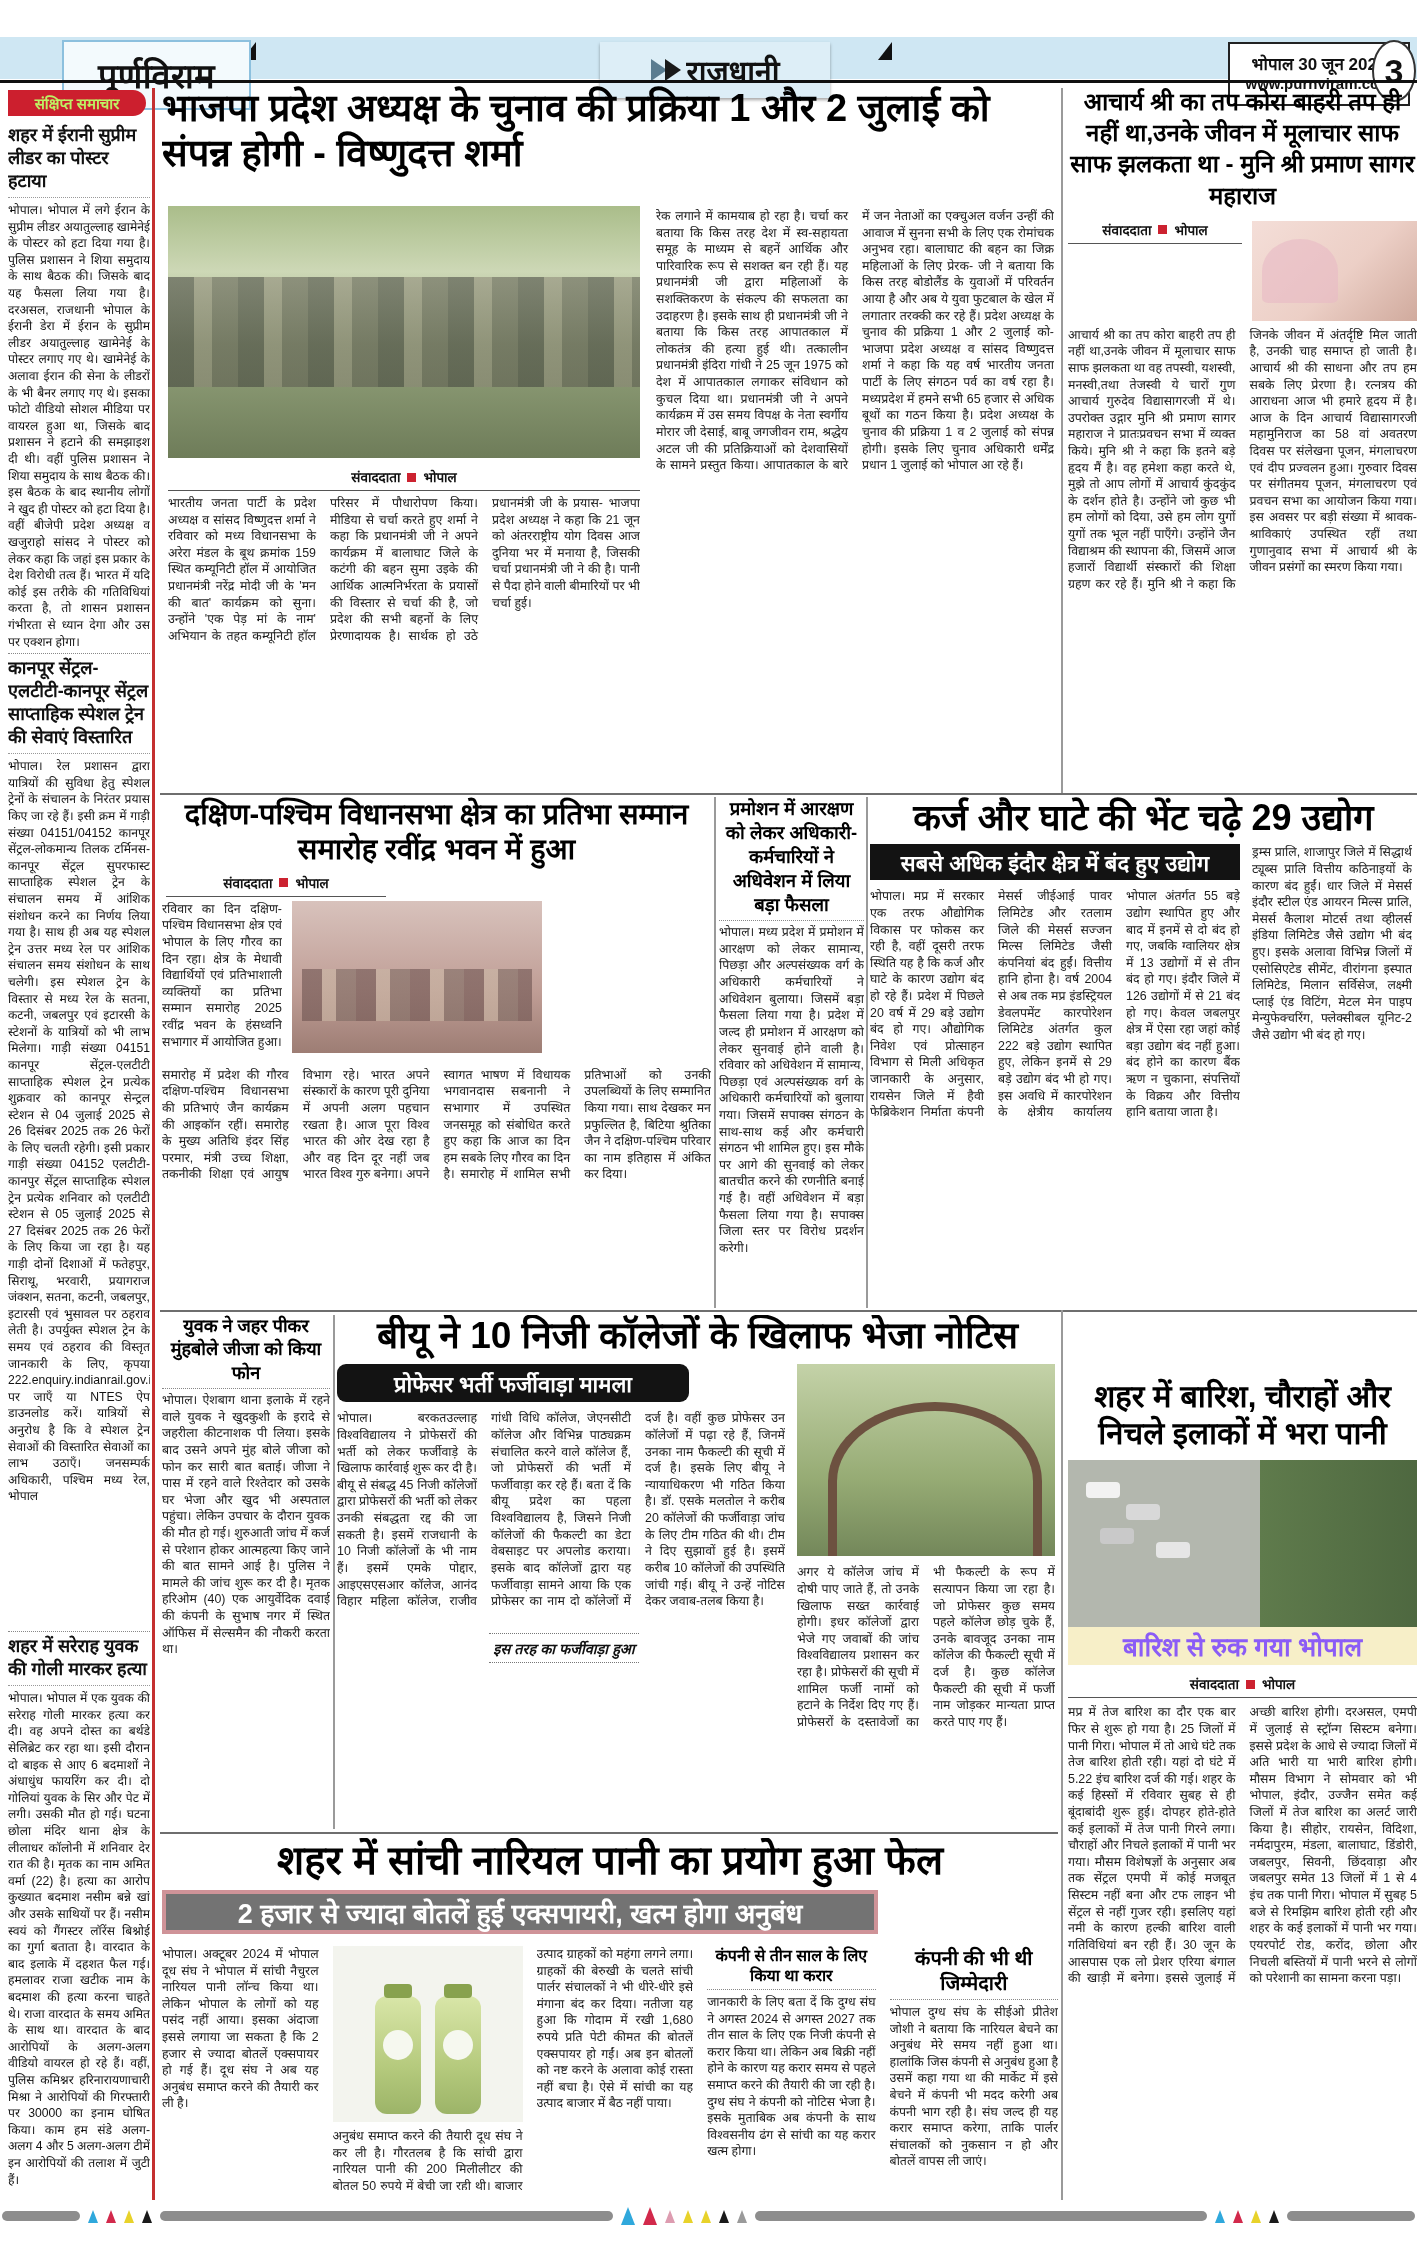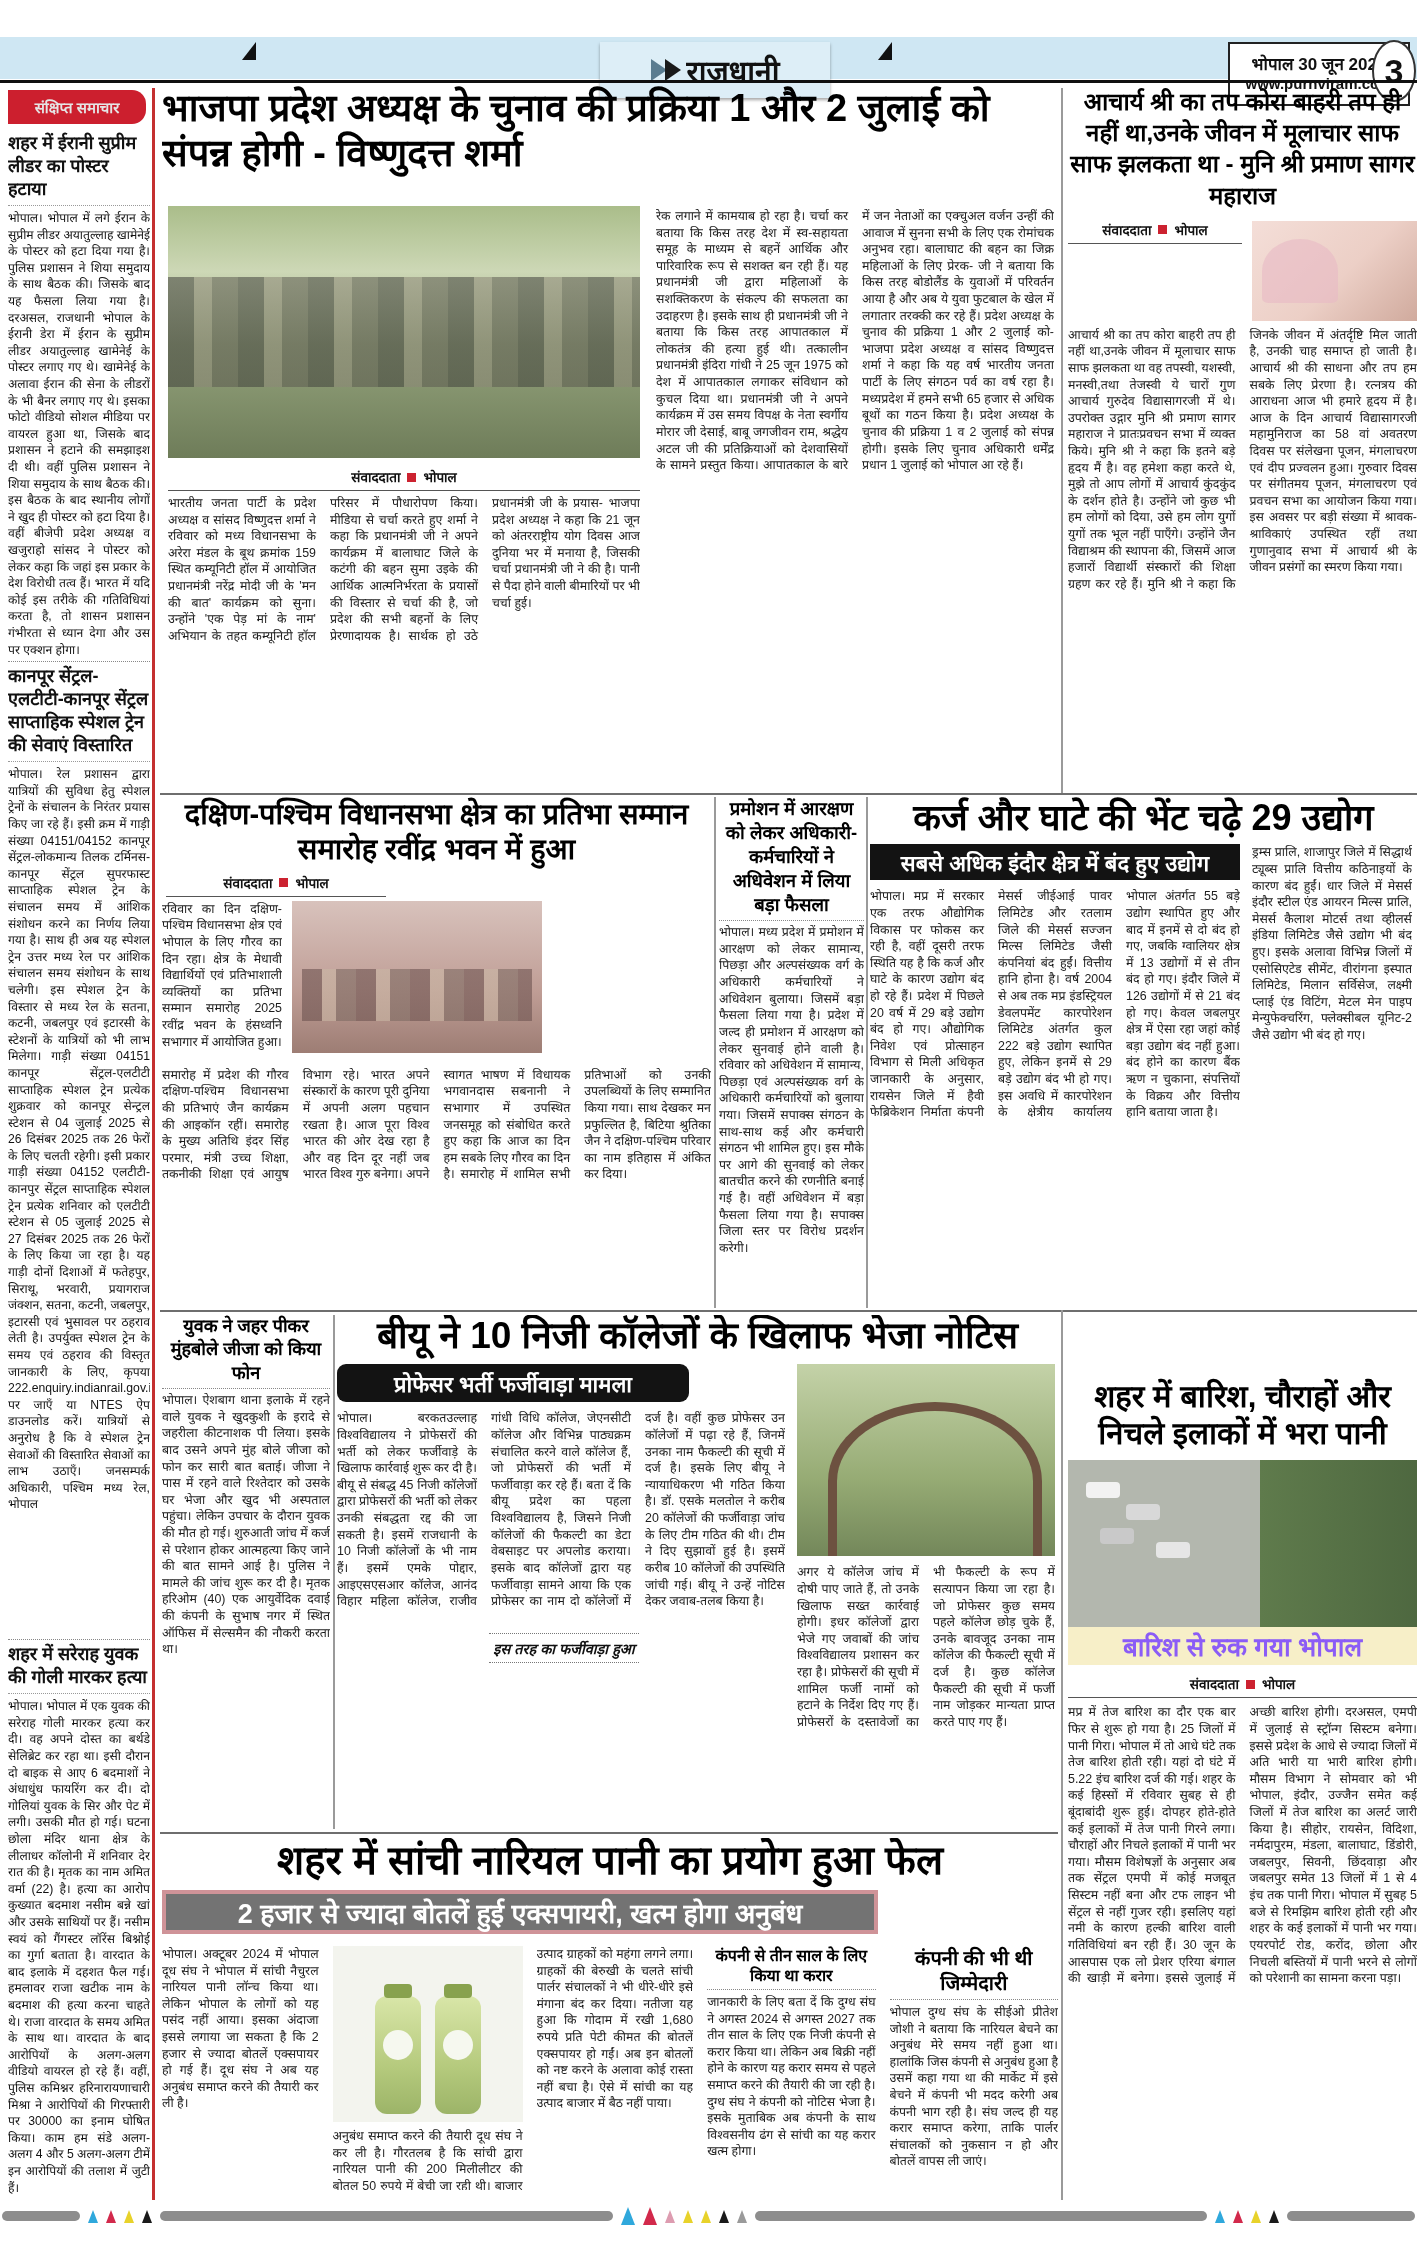--- a/index.html
+++ b/index.html
@@ -33,21 +33,21 @@
   .body-txt{font-size:12.4px;line-height:1.34;text-align:justify;color:#1c1c1c;overflow:hidden;}
   .cols2{column-count:2;column-gap:14px;}
   .cols3{column-count:3;column-gap:14px;}
   .cols4{column-count:4;column-gap:14px;}
   .banner-black{background:#131313;color:#fff;font-weight:800;display:flex;align-items:center;justify-content:center;}
   .vline{position:absolute;width:1.5px;background:#9a9a9a;}
   .hline{position:absolute;height:1.5px;background:#6e6e6e;}
   .red-divider{position:absolute;left:152px;top:88px;width:2.5px;height:2112px;background:#c43030;}
   
   .briefs{position:absolute;left:8px;top:90px;width:142px;height:2108px;overflow:hidden;}
-  .badge{width:138px;height:34px;background:#cc1f2e;color:#e5e5e5;font-size:15px;font-weight:800;
+  .badge{width:138px;height:26px;background:#cc1f2e;color:#bef264;font-size:15px;font-weight:800;
          display:flex;align-items:center;justify-content:center;border-radius:0 14px 14px 0;margin-bottom:8px;}
   .brief-hl{font-size:18px;font-weight:800;line-height:1.28;border-bottom:1.5px dotted #999;padding-bottom:4px;margin-bottom:4px;}
   .brief-body{font-size:12.2px;line-height:1.36;text-align:justify;overflow:hidden;}
   
   .photo{position:relative;overflow:hidden;background:#cfcfcf;}
   .ph-plant{background:linear-gradient(180deg,#aabd8a 0%,#cdd8b6 26%,#94a37c 55%,#6e7c59 100%);}
   .ph-plant .crowd{position:absolute;left:0;top:28%;width:100%;height:44%;
       background:repeating-linear-gradient(90deg,#41413c 0 26px,#8c8777 26px 44px,#5c5a50 44px 70px);opacity:.55;}
   .ph-monk{background:linear-gradient(135deg,#f4ded8 0%,#eccfc6 55%,#d0aa9d 100%);}
   .ph-monk .lotus{position:absolute;left:6%;top:18%;width:46%;height:64%;background:#e7b9c4;border-radius:50% 50% 8% 8%;opacity:.6;}
@@ -73,20 +73,23 @@
   .tri.big{border-left-width:7px;border-right-width:7px;border-bottom-width:18px;}
 </style>
 </head>
 <body>
 
 <div class="page">
 
   <div class="band"></div>
   <div class="corner-mark cm1"></div>
   <div class="corner-mark cm2"></div>
+  <div class="logo-box">
+    <span class="t">पूर्णविराम</span>
+  </div>
   <div class="section-tab">
     <span class="chev"></span>
     <span class="chev k"></span>
     <span class="t">राजधानी</span>
   </div>
   <div class="date-box">
     <span class="d">भोपाल 30 जून 2025</span>
     <span class="w">www.purnviram.com</span>
   </div>
   <div class="page-circle">3</div>

